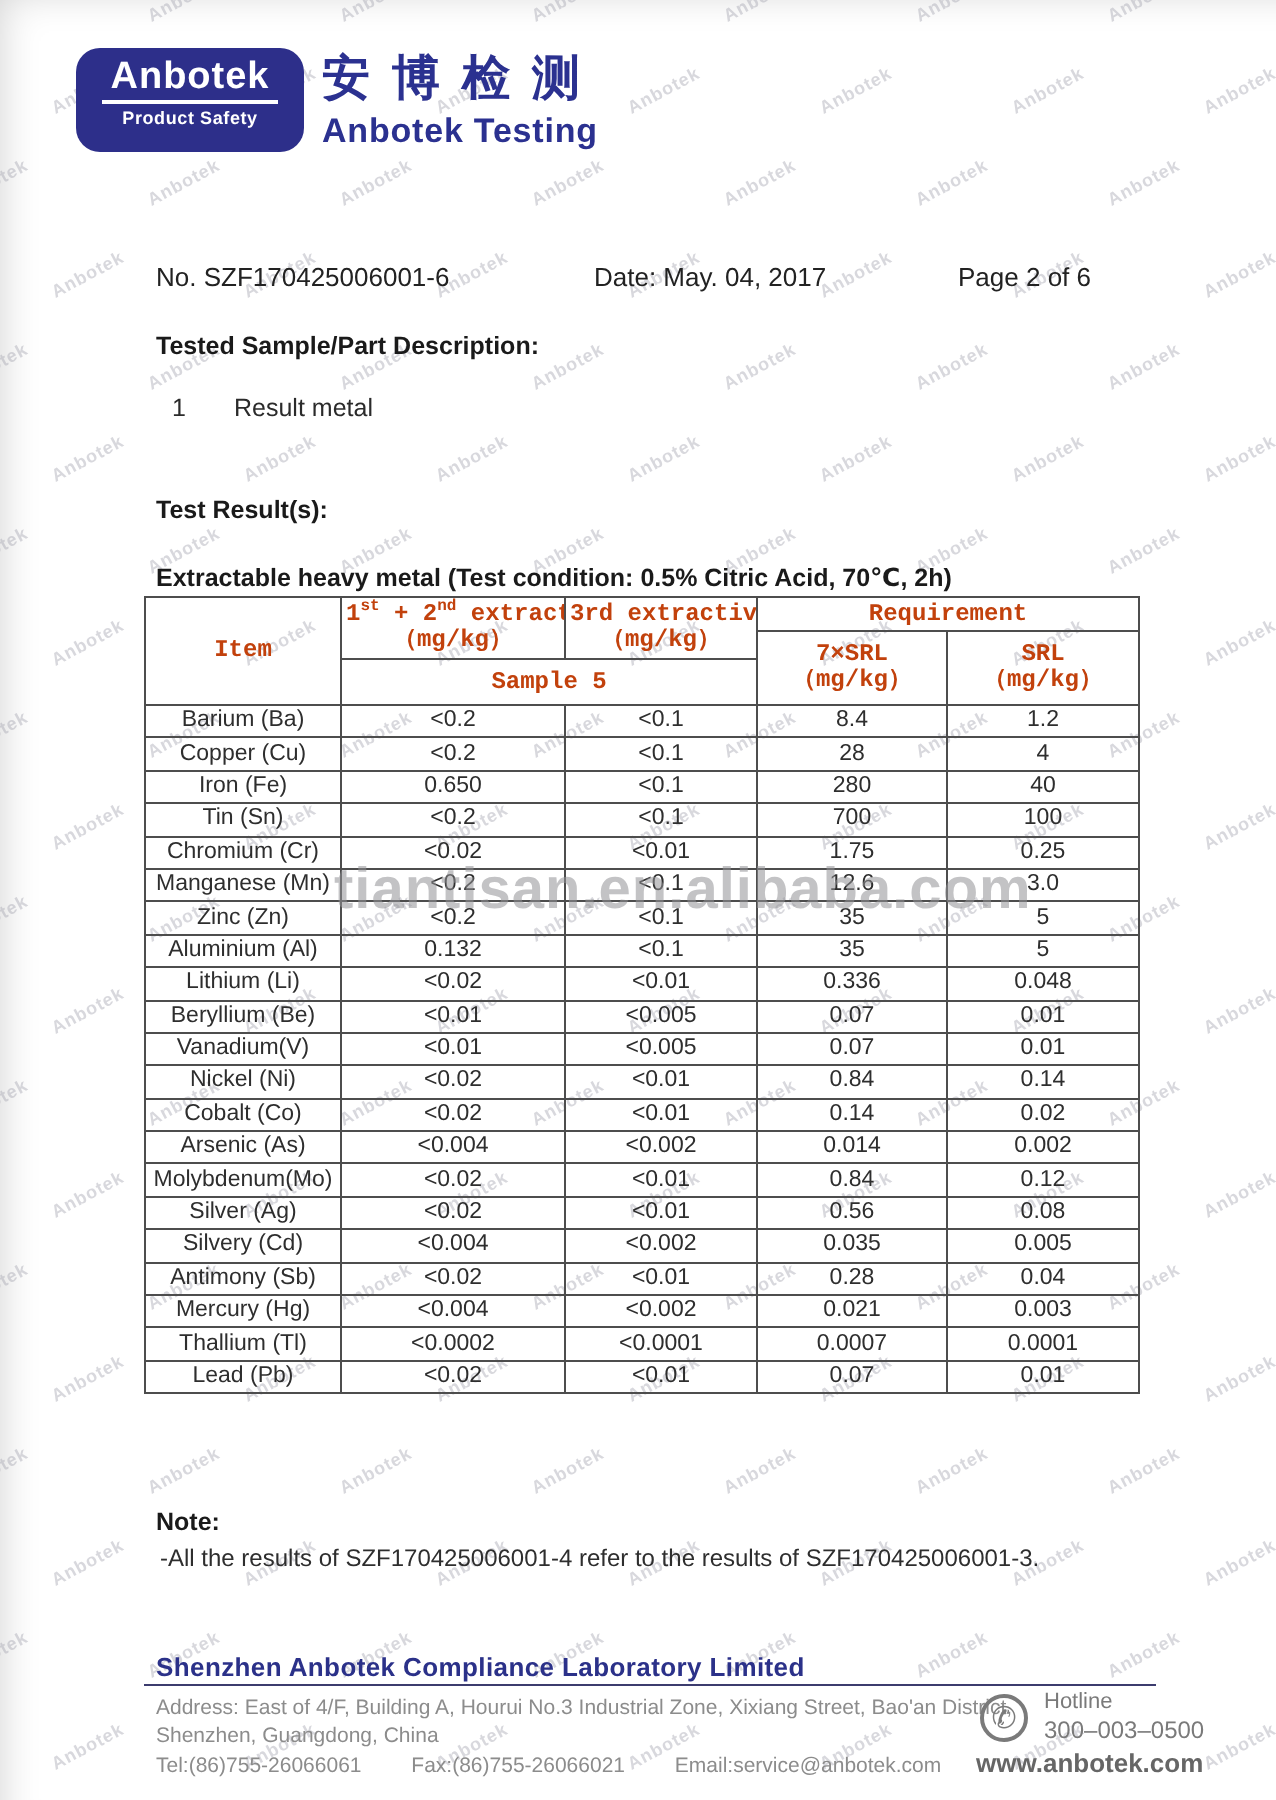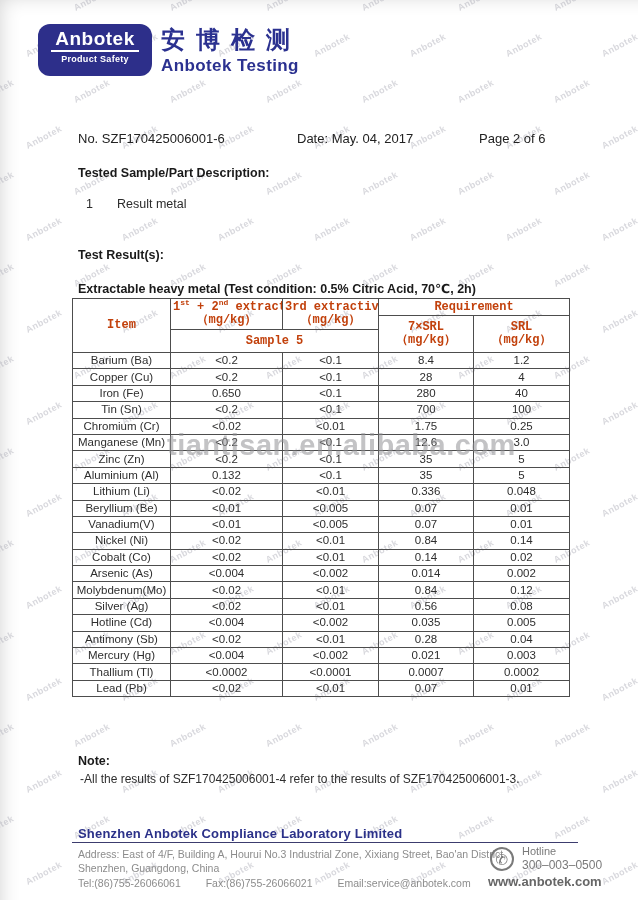--- a/index.html
+++ b/index.html
@@ -410,21 +410,21 @@
             <td>0.12</td>
           </tr>
           <tr>
             <td class="c-item">Silver (Ag)</td>
             <td>&lt;0.02</td>
             <td>&lt;0.01</td>
             <td>0.56</td>
             <td>0.08</td>
           </tr>
           <tr>
-            <td class="c-item">Hotline (Cd)</td>
+            <td class="c-item">Silvery (Cd)</td>
             <td>&lt;0.004</td>
             <td>&lt;0.002</td>
             <td>0.035</td>
             <td>0.005</td>
           </tr>
           <tr>
             <td class="c-item">Antimony (Sb)</td>
             <td>&lt;0.02</td>
             <td>&lt;0.01</td>
             <td>0.28</td>
@@ -435,21 +435,21 @@
             <td>&lt;0.004</td>
             <td>&lt;0.002</td>
             <td>0.021</td>
             <td>0.003</td>
           </tr>
           <tr>
             <td class="c-item">Thallium (Tl)</td>
             <td>&lt;0.0002</td>
             <td>&lt;0.0001</td>
             <td>0.0007</td>
-            <td>0.0002</td>
+            <td>0.0001</td>
           </tr>
           <tr>
             <td class="c-item">Lead (Pb)</td>
             <td>&lt;0.02</td>
             <td>&lt;0.01</td>
             <td>0.07</td>
             <td>0.01</td>
           </tr>
         </tbody>
     </table>

